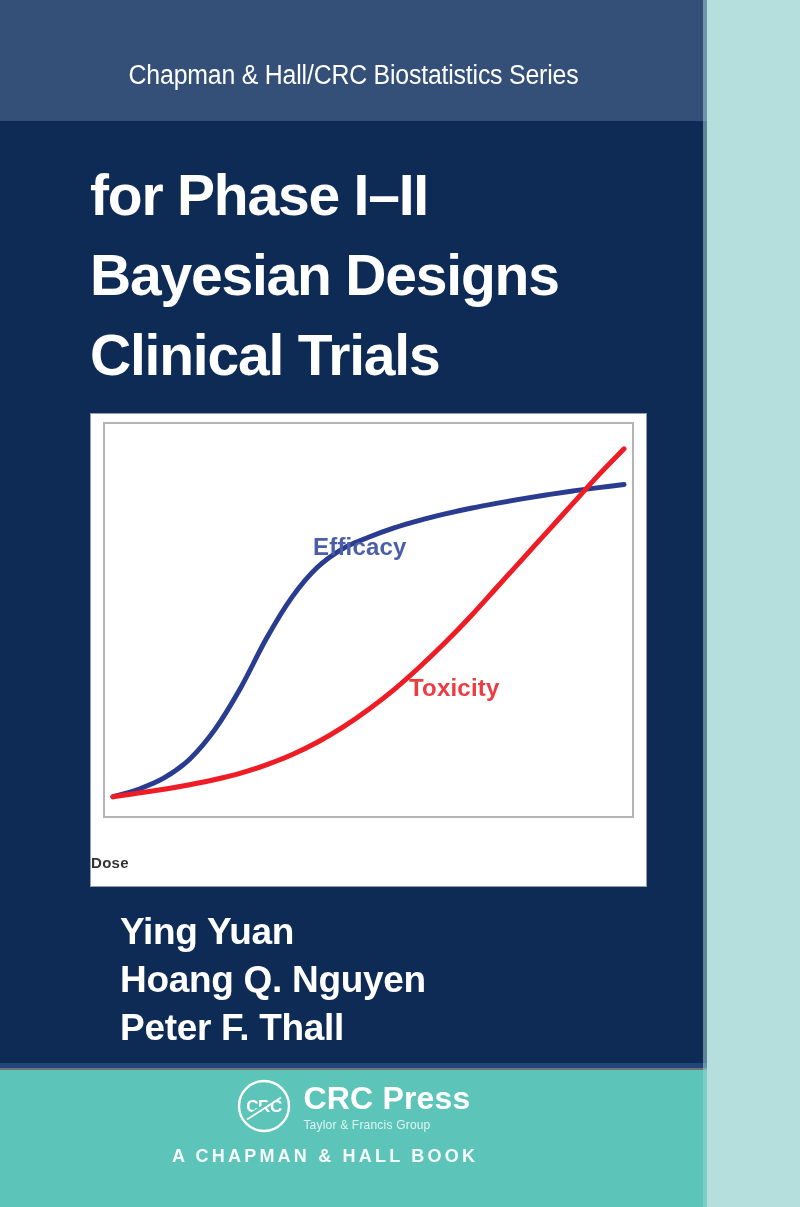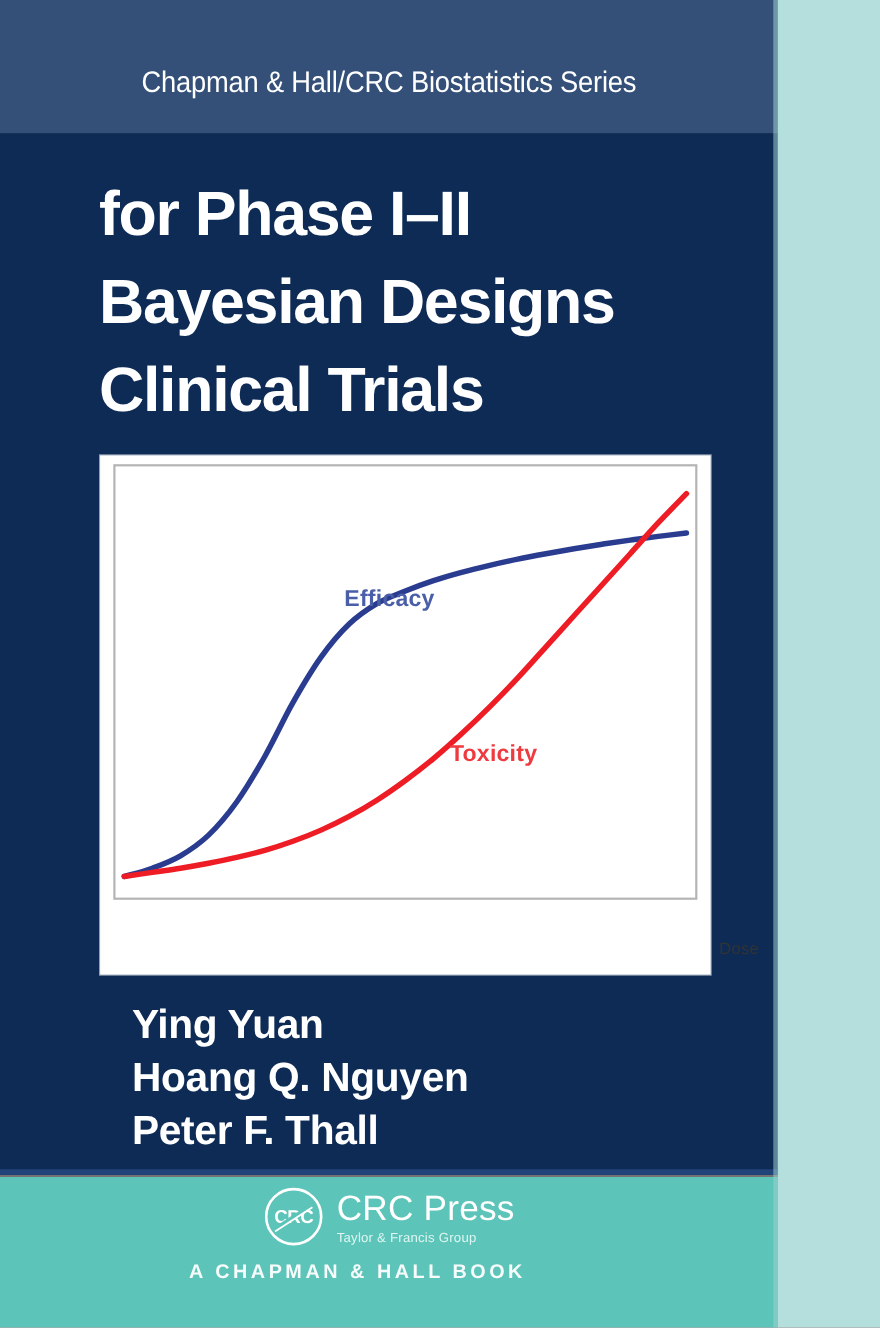--- a/index.html
+++ b/index.html
@@ -105,40 +105,40 @@
     overflow: hidden;
   }
   .plot-frame svg {
     display: block;
     width: 100%;
     height: 100%;
   }
   .curve-label {
     position: absolute;
     font-weight: bold;
-    font-size: 21px;
+    font-size: 24px;
     white-space: nowrap;
     letter-spacing: .2px;
   }
   .label-efficacy {
     left: 222px; top: 119px;
     color: #4a5fa8;
   }
   .label-toxicity {
     left: 318px; top: 260px;
     color: #ee3b40;
   }
   .axis-title {
     position: absolute;
     left: 0; top: 440px;
     width: 599px;
-    text-align: right;
+    text-align: left;
     color: #333333;
     font-size: 15px;
-    font-weight: normal;
+    font-weight: bold;
     letter-spacing: .3px;
   }
 
   
   .authors {
     position: absolute;
     left: 120px; top: 908px;
     width: 528px;
     text-align: left;
   }
@@ -169,21 +169,21 @@
   }
   .logo-words {
     display: flex;
     flex-direction: column;
     justify-content: center;
     line-height: 1;
   }
   .crc-press {
     color: #ffffff;
     font-size: 32px;
-    font-weight: normal;
+    font-weight: bold;
     letter-spacing: .2px;
   }
   .taylor {
     color: #eafaf7;
     font-size: 12px;
     font-weight: normal;
     letter-spacing: .2px;
     margin-top: 5px;
     opacity: .92;
   }

